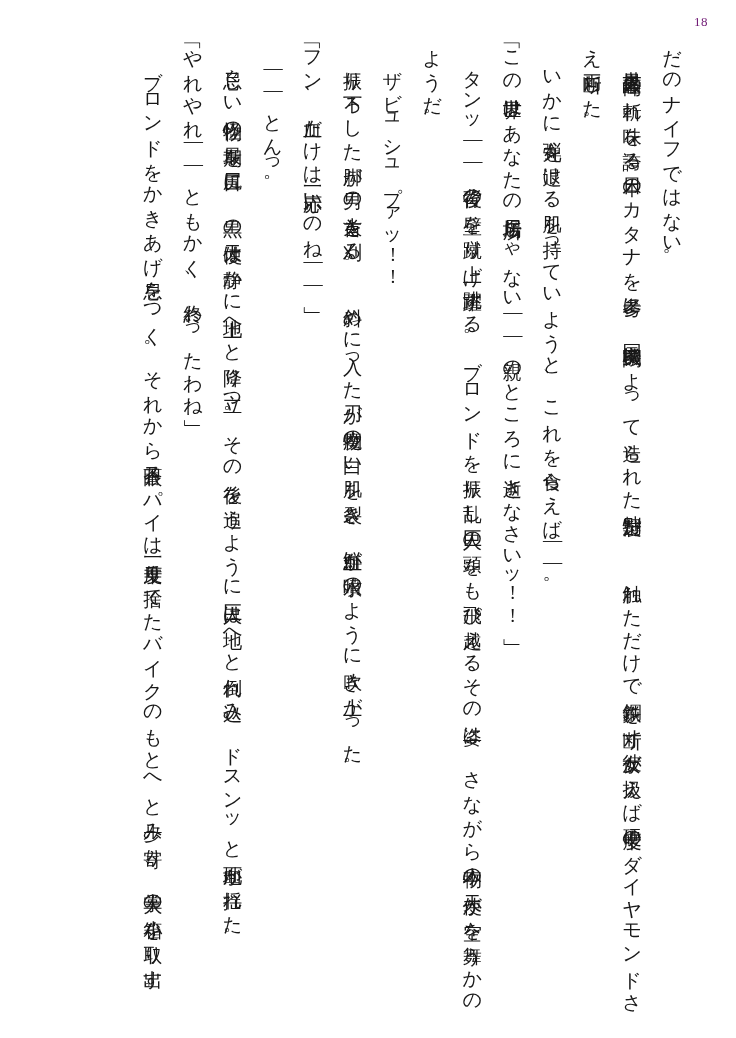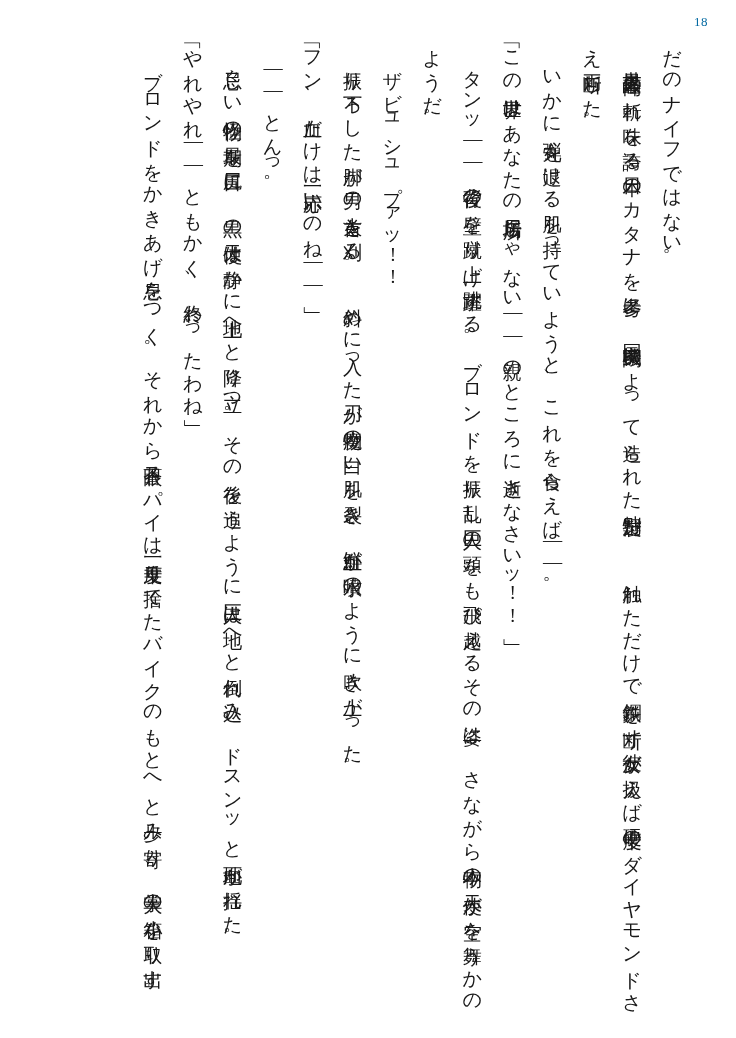--- a/index.html
+++ b/index.html
@@ -18,21 +18,21 @@
     background: #ffffff;
     overflow: hidden;
     box-sizing: border-box;
   }
   .page-number {
     position: absolute;
     top: 14px;
     right: 28px;
     font-size: 13px;
     letter-spacing: 0.5px;
-    color: #0369a1;
+    color: #701a75;
     font-family: "Liberation Serif", "DejaVu Serif", serif;
   }
   .text-body {
     position: absolute;
     top: 36px;
     left: 46px;
     right: 44px;
     bottom: 34px;
     writing-mode: vertical-rl;
     -webkit-writing-mode: vertical-rl;

